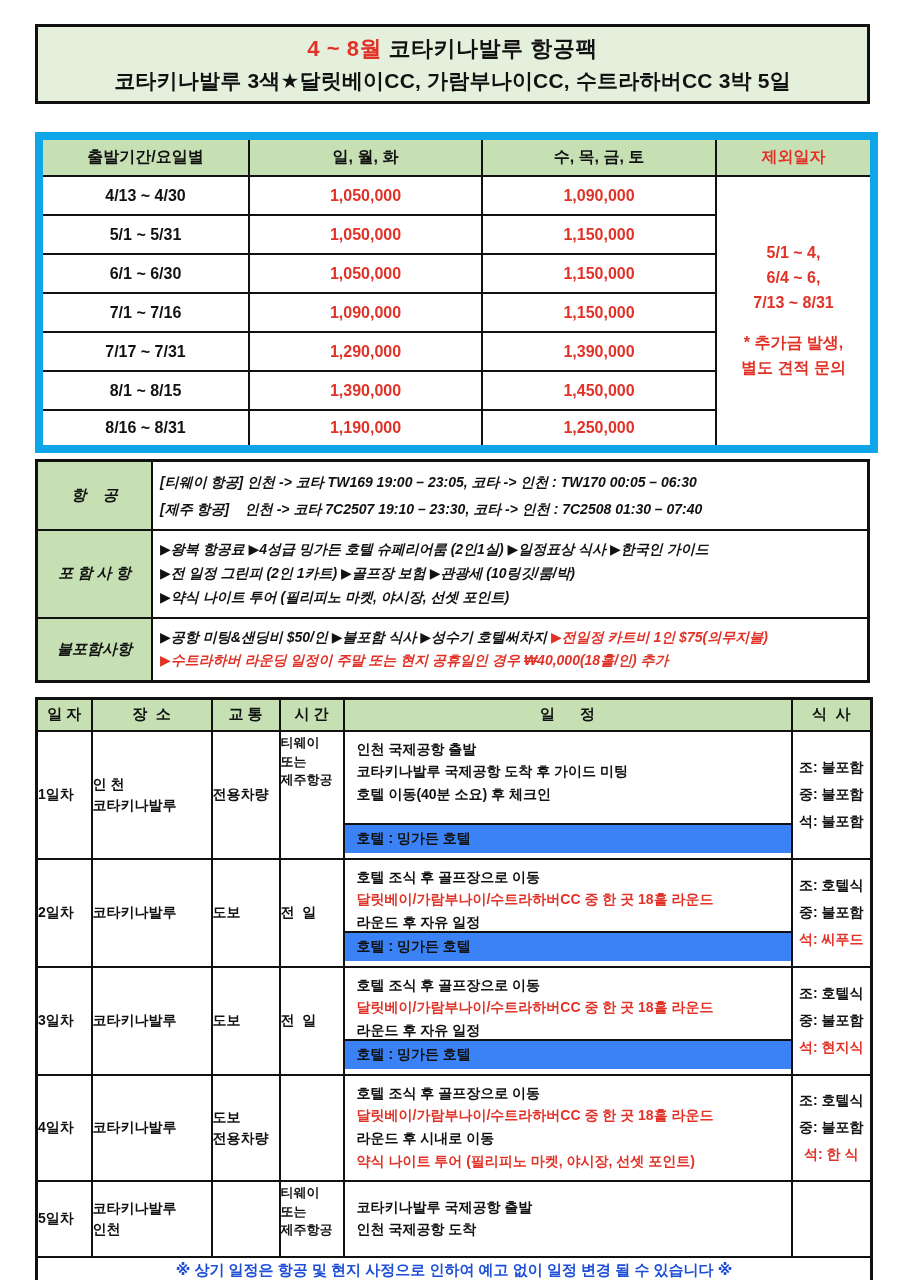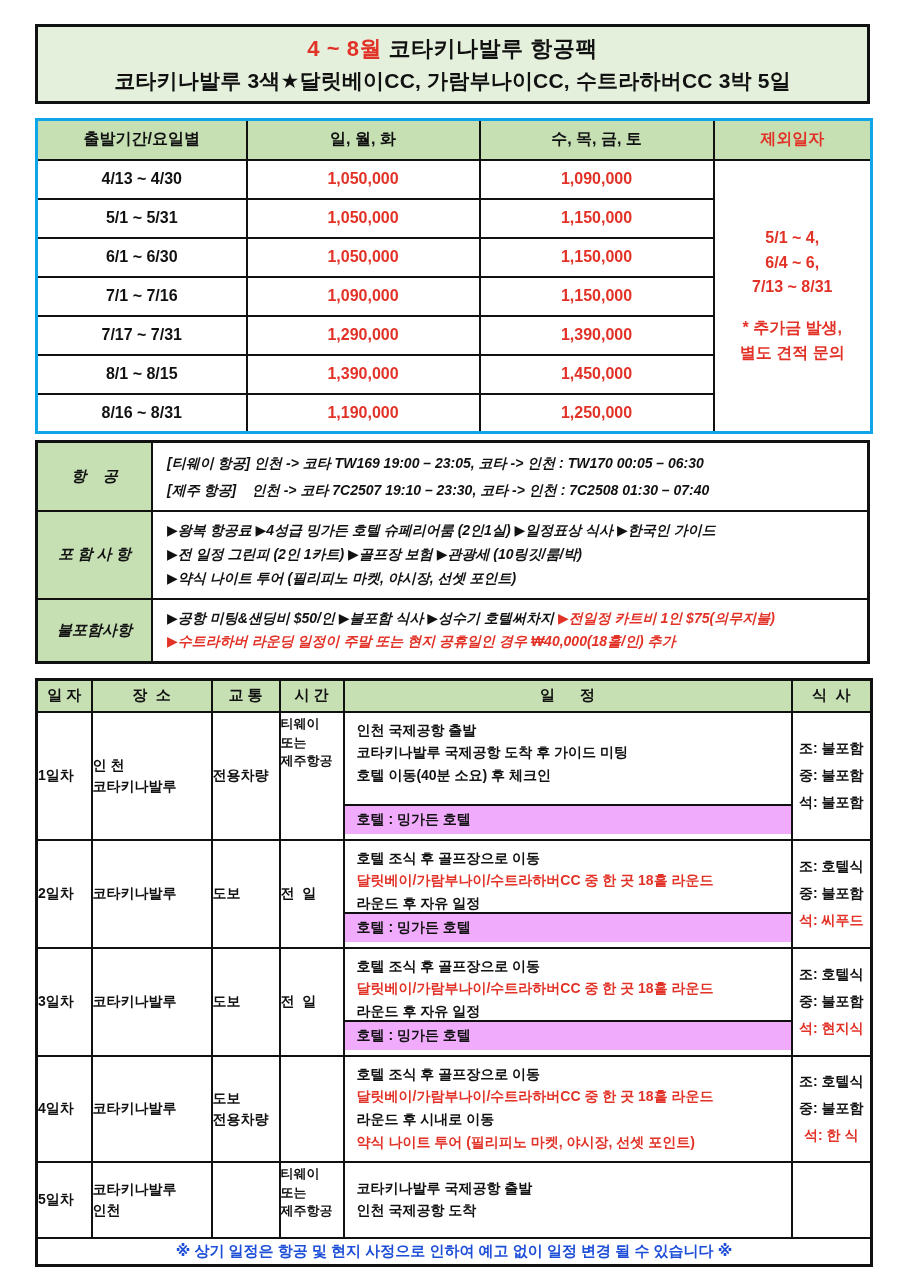--- a/index.html
+++ b/index.html
@@ -19,52 +19,52 @@
     border:3px solid #111; background:#e4f0dc;
     height:80px; display:flex; flex-direction:column;
     align-items:center; justify-content:center; gap:3px;
     text-align:center;
   }
   .title-line1 { font-size:22px; letter-spacing:0.5px; }
   .title-line2 { font-size:21px; letter-spacing:0.2px; }
 
   
   table { border-collapse:collapse; width:835px; table-layout:fixed; }
-  table.price { margin-top:14px; border:3px solid #0ea5e9; }
+  table.price { margin-top:28px; border:8px solid #0ea5e9; }
   table.price td, table.price th { border:2px solid #111; text-align:center; vertical-align:middle; }
   table.price th { background:#c6e0b4; height:40px; font-size:16px; }
   table.price td { height:39px; font-size:16px; }
   td.price-val { font-size:15px; color:#e23227; }
   td.excluded-cell { font-size:15px; color:#e23227; line-height:1.55; }
   .excl-gap { height:16px; }
 
   
   .info-box { border:3px solid #111; margin-top:6px;font-style:italic; }
   .info-row { display:flex; border-top:2px solid #111; }
   .info-row:first-child { border-top:none; }
   .info-label {
     width:115px; flex:0 0 115px; background:#c6e0b4;
     border-right:2px solid #111; display:flex;
     align-items:center; justify-content:center;
     font-size:15px; text-align:center;
   }
-  .info-content { flex:1; padding:7px 14px; font-size:14px; line-height:1.7; }
+  .info-content { flex:1; padding:7px 7px; font-size:14px; line-height:1.7; }
   .info-content div { white-space:pre; }
   .row-flight .info-content { line-height:1.9; }
 
   
   table.itin { margin-top:14px; border:3px solid #111;padding-left:32px; }
   table.itin td, table.itin th { border:2px solid #111; }
   table.itin th { background:#c6e0b4; height:32px; font-size:15px; text-align:center; }
   td.c { text-align:left; vertical-align:middle; font-size:14px; line-height:1.5; }
   td.time-top { vertical-align:top; padding-top:2px; font-size:13px; line-height:1.45; }
   td.sched { padding:0; vertical-align:top; }
   .sched-main { padding:6px 12px; font-size:14px; line-height:1.62; }
   .hotel-bar {
-    border-top:2px solid #111; background:#f0abfc;
+    border-top:2px solid #111; background:#3b82f6;
     padding:5px 12px; font-size:14px;
   }
   td.meals { text-align:center; vertical-align:middle; font-size:14px; line-height:1.95; }
   td.footer-cell {
     text-align:center; font-size:15px; height:28px;
     color:#1d4ed8; vertical-align:middle;
   }
 </style>
 </head>
 <body>

